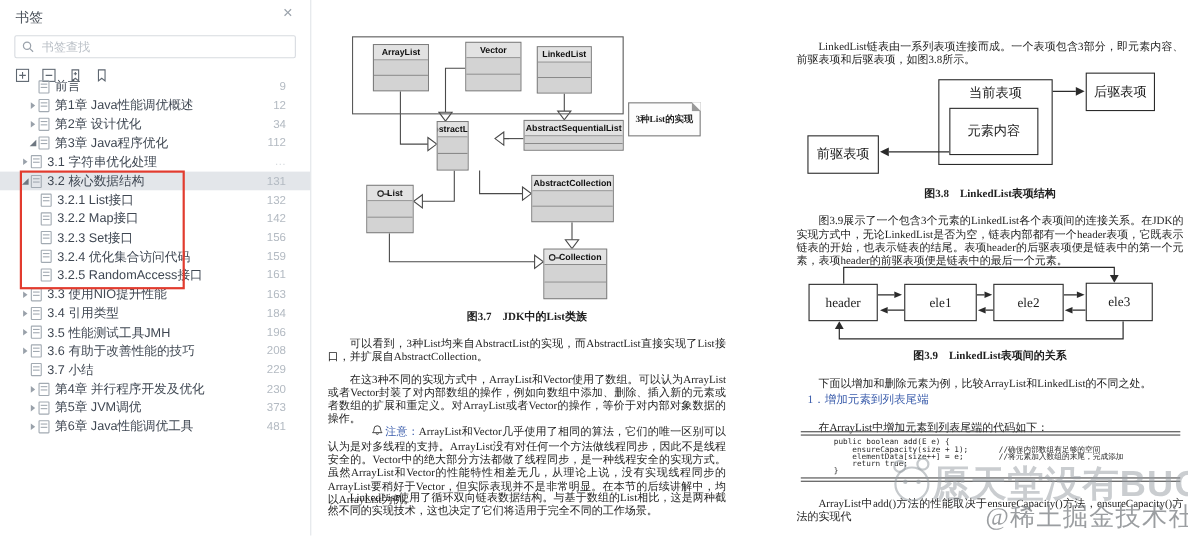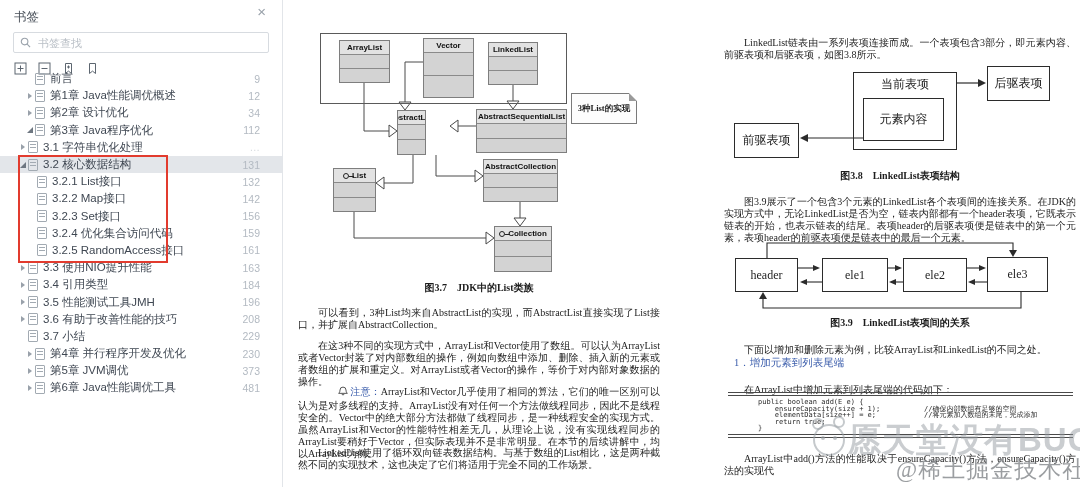--- a/index.html
+++ b/index.html
@@ -63,21 +63,21 @@
   .figbox{position:absolute;}
   .figbox svg{position:absolute;left:0;top:0;}
   .fbox{position:absolute;border:1.5px solid #2b2b2b;background:#fff;display:flex;align-items:center;
         justify-content:center;font-size:12px;box-sizing:border-box;}
   .flabel{position:absolute;text-align:center;font-size:12px;}
   
   .codeblk{position:absolute;left:4px;right:3px;top:392px;border-top:4px double #4a4a4a;border-bottom:4px double #4a4a4a;
            padding:3px 0 2px 30px;font-family:"DejaVu Sans Mono","Liberation Mono",monospace;font-size:7px;
            line-height:6.6px;color:#2a2a2a;box-sizing:border-box;}
   .codeline{position:relative;white-space:pre;}
-  .codecmt{position:absolute;left:150px;top:0;white-space:pre;margin-left:16px;}
+  .codecmt{position:absolute;left:150px;top:0;white-space:pre;}
   
   .wm{position:absolute;left:522px;top:406px;width:280px;height:81px;pointer-events:none;z-index:9;}
   .wm-text{position:absolute;left:42px;top:12px;font-size:33px;font-weight:bold;letter-spacing:1px;
            color:rgba(150,156,162,0.5);font-family:"Liberation Sans",sans-serif;white-space:nowrap;}
   .wm-handle{position:absolute;left:90px;top:48px;font-size:23px;color:rgba(130,134,138,0.8);
              letter-spacing:1px;white-space:nowrap;font-family:"Liberation Serif",serif;}
 </style>
 </head>
 <body>
 
@@ -289,37 +289,37 @@
           <polygon points="216,218 228,218 222,226"></polygon>
           <polygon points="188,232 196,238 188,244"></polygon>
         </g>
       </svg>
       <div class="grp"></div>
       <div class="uml" style="left:41px;top:40px;width:51px;height:43px;">
         <div class="t">ArrayList</div>
           <div class="c"></div>
           <div class="c"></div>
       </div>
-      <div class="uml" style="left:125px;top:38px;width:51px;height:60px;">
+      <div class="uml" style="left:125px;top:38px;width:51px;height:45px;">
         <div class="t">Vector</div>
           <div class="c"></div>
           <div class="c"></div>
       </div>
       <div class="uml" style="left:190px;top:42px;width:50px;height:43px;">
         <div class="t">LinkedList</div>
           <div class="c"></div>
           <div class="c"></div>
       </div>
       <div class="note37">3种List的实现</div>
       <div class="uml" style="left:99px;top:110px;width:29px;height:45px;">
         <div class="t">AbstractList</div>
           <div class="c"></div>
           <div class="c"></div>
       </div>
-      <div class="uml" style="left:178px;top:109px;width:91px;height:44px;">
+      <div class="uml" style="left:178px;top:109px;width:91px;height:28px;">
         <div class="t">AbstractSequentialList</div>
           <div class="c"></div>
           <div class="c"></div>
       </div>
       <div class="uml" style="left:185px;top:159px;width:75px;height:43px;">
         <div class="t">AbstractCollection</div>
           <div class="c"></div>
           <div class="c"></div>
       </div>
       <div class="uml" style="left:35px;top:168px;width:43px;height:44px;">

